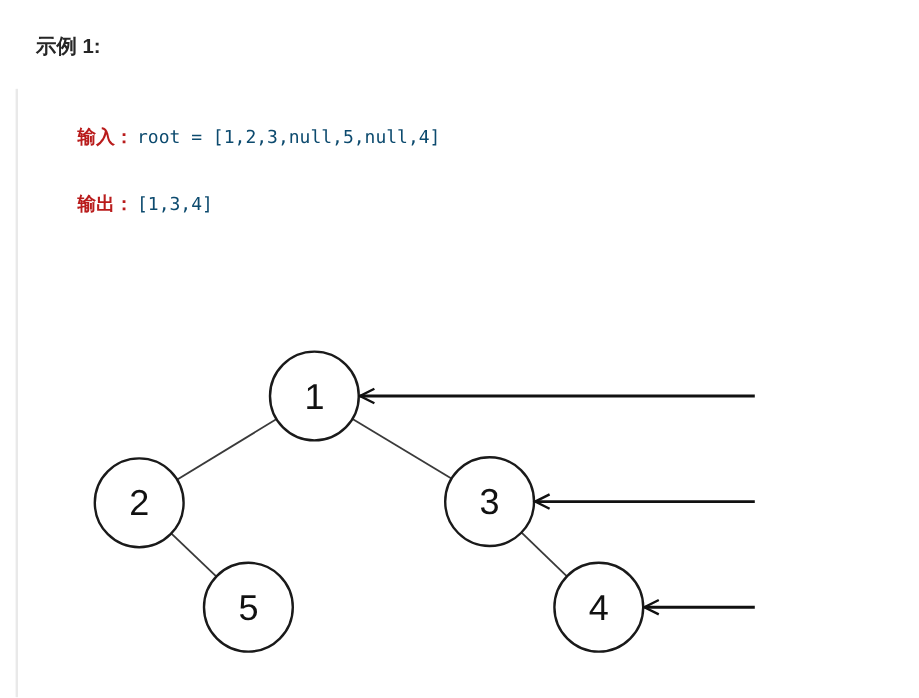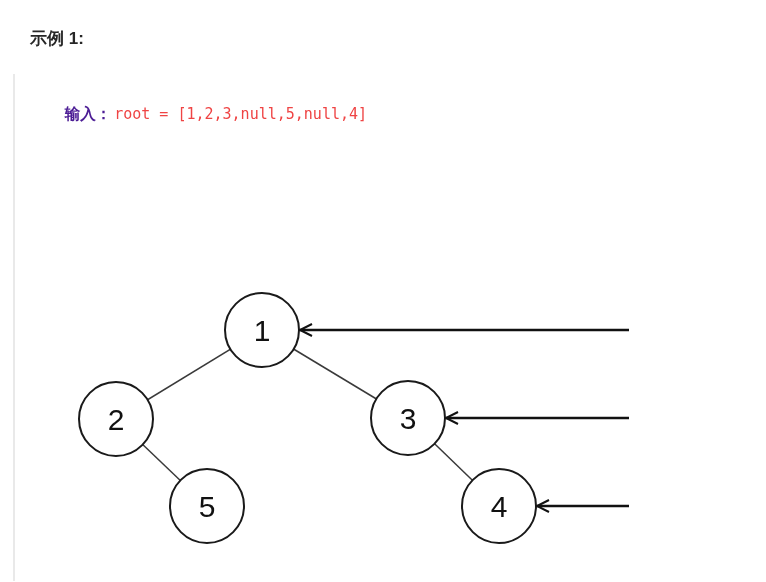--- a/index.html
+++ b/index.html
@@ -19,26 +19,26 @@
   .example-block {
     position:absolute; left:13px; top:57px;
     width:740px; height:507px;
     border-left:2px solid #e9e9e9;
   }
   .row { position:absolute; left:23px; white-space:pre; }
   .row-input   { top:12px; }
   .row-output  { top:68px; }
   .row-explain { top:125px; }
   .label {
-    font-weight:700; color:#4c1d95; font-size:15.5px;
+    font-weight:700; color:#b91c1c; font-size:15.5px;
     font-family:"Liberation Sans", sans-serif;
   }
   .code {
     font-family:"DejaVu Sans Mono","Liberation Mono", monospace;
-    font-size:15px; color:#ef4444;
+    font-size:15px; color:#0c4a6e;
     margin-left:3px;
   }
   #tree-svg {
     position:absolute; left:0; top:0;
     width:766px; height:582px;
     pointer-events:none;
   }
   .node-text {
     font-family:"Liberation Sans", sans-serif;
     font-size:30px; fill:#111111;
@@ -50,20 +50,23 @@
 <div class="page">
 
   <h3 class="heading">示例 1:</h3>
 
   <div class="example-block">
 
     <div class="row row-input">
       <span class="label">输入：</span><span class="code">root = [1,2,3,null,5,null,4]</span>
     </div>
 
+    <div class="row row-output">
+      <span class="label">输出：</span><span class="code">[1,3,4]</span>
+    </div>
 
 
   </div>
 
   <svg id="tree-svg" viewBox="0 0 766 582">
       <line x1="262" y1="313" x2="116" y2="402" stroke="#3a3a3a" stroke-width="1.5"></line>
       <line x1="262" y1="313" x2="408" y2="401" stroke="#3a3a3a" stroke-width="1.5"></line>
       <line x1="116" y1="402" x2="207" y2="489" stroke="#3a3a3a" stroke-width="1.5"></line>
       <line x1="408" y1="401" x2="499" y2="489" stroke="#3a3a3a" stroke-width="1.5"></line>
       <circle cx="262" cy="313" r="37" fill="#ffffff" stroke="#1a1a1a" stroke-width="2"></circle>

